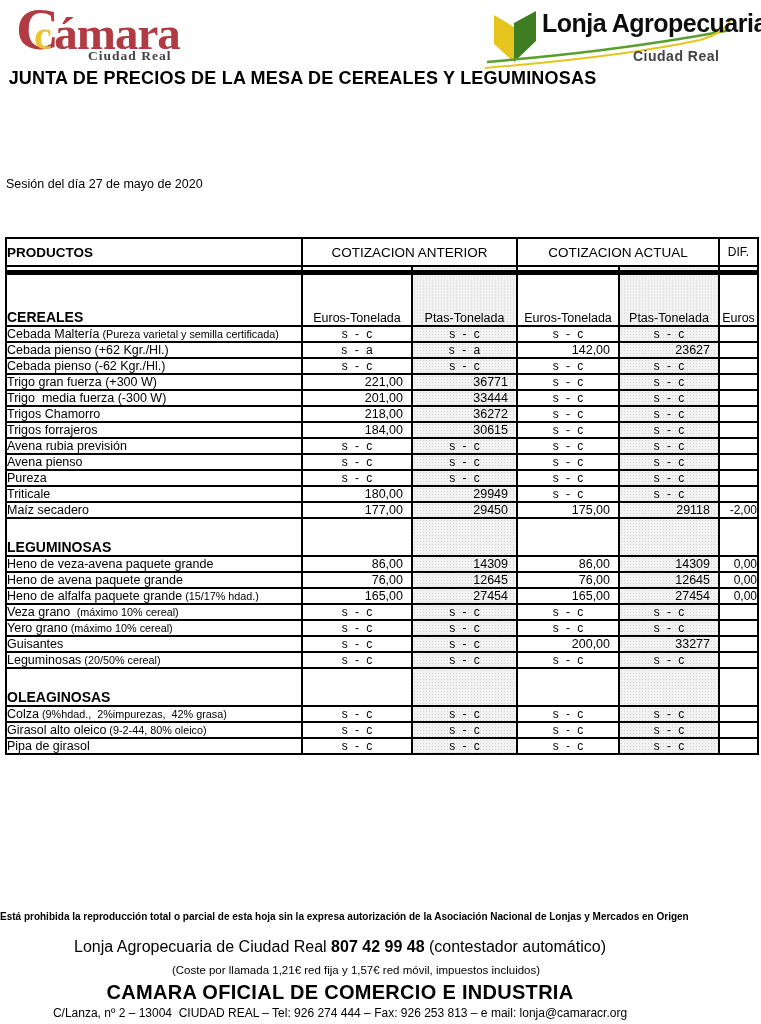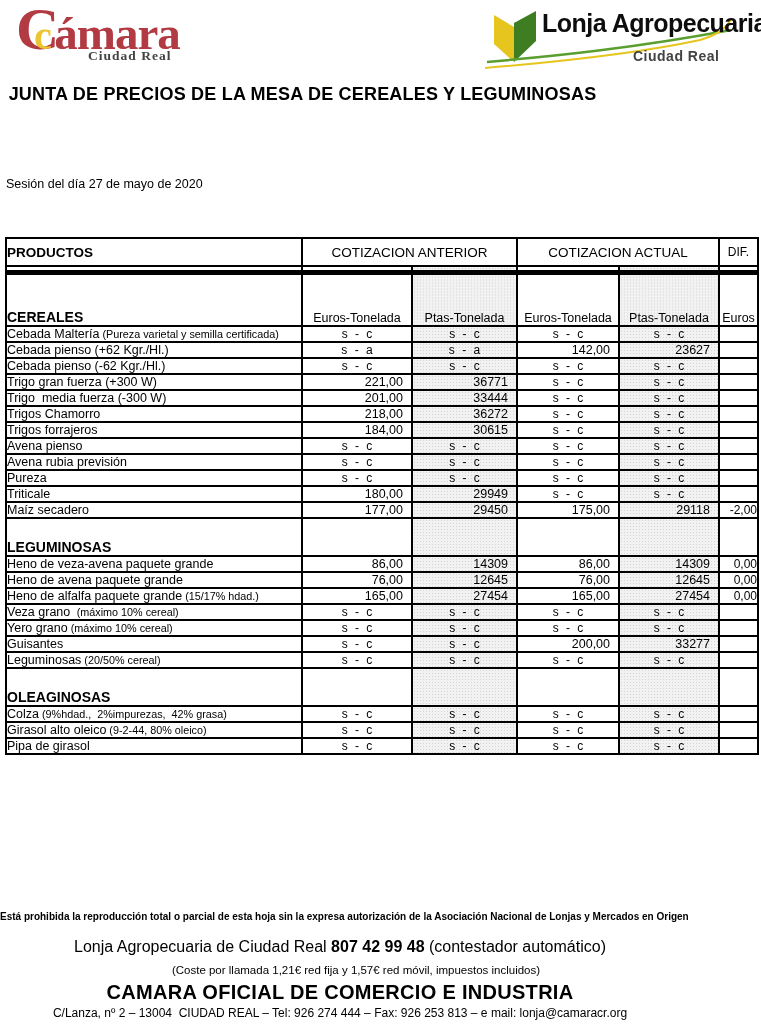--- a/index.html
+++ b/index.html
@@ -16,21 +16,21 @@
            font-size:13.5px;color:var(--subtitle-gray,#434343);letter-spacing:1px;}
 
   .lonja-logo{position:absolute;left:485px;top:6px;width:254px;height:64px;}
   .lonja-swoosh{position:absolute;left:0;top:0;}
   .lonja-title{position:absolute;left:57px;top:3px;font-size:25px;font-weight:bold;color:#0d0d0d;
                letter-spacing:-0.5px;white-space:nowrap;}
   .lonja-sub{position:absolute;left:148px;top:42px;font-size:14px;font-weight:bold;
              color:var(--subtitle-gray,#434343);letter-spacing:0.5px;white-space:nowrap;}
 
   
-  .doc-title{position:absolute;left:0;top:84px;width:605px;margin:0;text-align:center;
+  .doc-title{position:absolute;left:0;top:68px;width:605px;margin:0;text-align:center;
              font-size:18px;font-weight:bold;letter-spacing:0.2px;}
   .session{position:absolute;left:6px;top:177px;font-size:12.5px;}
 
   
   table.price{position:absolute;left:5px;top:237px;width:752px;border-collapse:collapse;
               table-layout:fixed;border:1px solid #a3a3a3;}
   table.price td{border:2px solid #000;padding:0;overflow:hidden;}
   .gray{background-color:var(--stipple-bg,#f2f2f2);
         background-image:radial-gradient(#d4d4d4 0.8px,transparent 0.9px);
         background-size:3px 3px;}
@@ -39,21 +39,21 @@
   .th-cot{text-align:center;font-size:13.5px;margin-top:44px;}
   .th-dif{text-align:center;font-size:12px;}
   tr.hsep td{height:3px;border-bottom:5px solid #000;}
   tr.header2 td{height:50px;vertical-align:bottom;}
   .unit{text-align:center;font-size:12.5px;padding-bottom:2px;}
   .section-name{font-weight:bold;font-size:14px;padding-left:3px;padding-bottom:1px;vertical-align:bottom;}
   tr.data-row td{height:14px;vertical-align:middle;}
   .product-cell{font-size:12.5px;padding-left:3px;white-space:pre;}
   .prod-note{font-size:10.8px;}
   .val{font-size:12.5px;}
-  .val.num{text-align:right;padding-right:8px;}
+  .val.num{text-align:right;padding-right:8px;border-radius:8px;}
   .val.sc{text-align:center;font-size:12px;word-spacing:4px;}
   .dif{font-size:12px;text-align:right;padding-right:2px;}
   tr.section-row td{height:36px;}
 
   
   .f-line{position:absolute;left:0;width:680px;text-align:center;white-space:pre;}
   .notice{top:911px;font-size:10px;font-weight:bold;}
   .lonja-line{top:938px;font-size:16px;}
   .lonja-line .bold{font-weight:bold;}
   .cost-line{top:964px;font-size:11.5px;padding-left:16px;}
@@ -168,29 +168,29 @@
       </tr>
       <tr class="data-row">
         <td class="product-cell"><span>Trigos forrajeros</span></td>
         <td class="val num">184,00</td>
         <td class="val gray num">30615</td>
         <td class="val sc">s - c</td>
         <td class="val gray sc">s - c</td>
         <td class="dif"></td>
       </tr>
       <tr class="data-row">
+        <td class="product-cell"><span>Avena rubia previsión</span></td>
+        <td class="val sc">s - c</td>
+        <td class="val gray sc">s - c</td>
+        <td class="val sc">s - c</td>
+        <td class="val gray sc">s - c</td>
+        <td class="dif"></td>
+      </tr>
+      <tr class="data-row">
         <td class="product-cell"><span>Avena pienso</span></td>
-        <td class="val sc">s - c</td>
-        <td class="val gray sc">s - c</td>
-        <td class="val sc">s - c</td>
-        <td class="val gray sc">s - c</td>
-        <td class="dif"></td>
-      </tr>
-      <tr class="data-row">
-        <td class="product-cell"><span>Avena rubia previsión</span></td>
         <td class="val sc">s - c</td>
         <td class="val gray sc">s - c</td>
         <td class="val sc">s - c</td>
         <td class="val gray sc">s - c</td>
         <td class="dif"></td>
       </tr>
       <tr class="data-row">
         <td class="product-cell"><span>Pureza</span></td>
         <td class="val sc">s - c</td>
         <td class="val gray sc">s - c</td>

